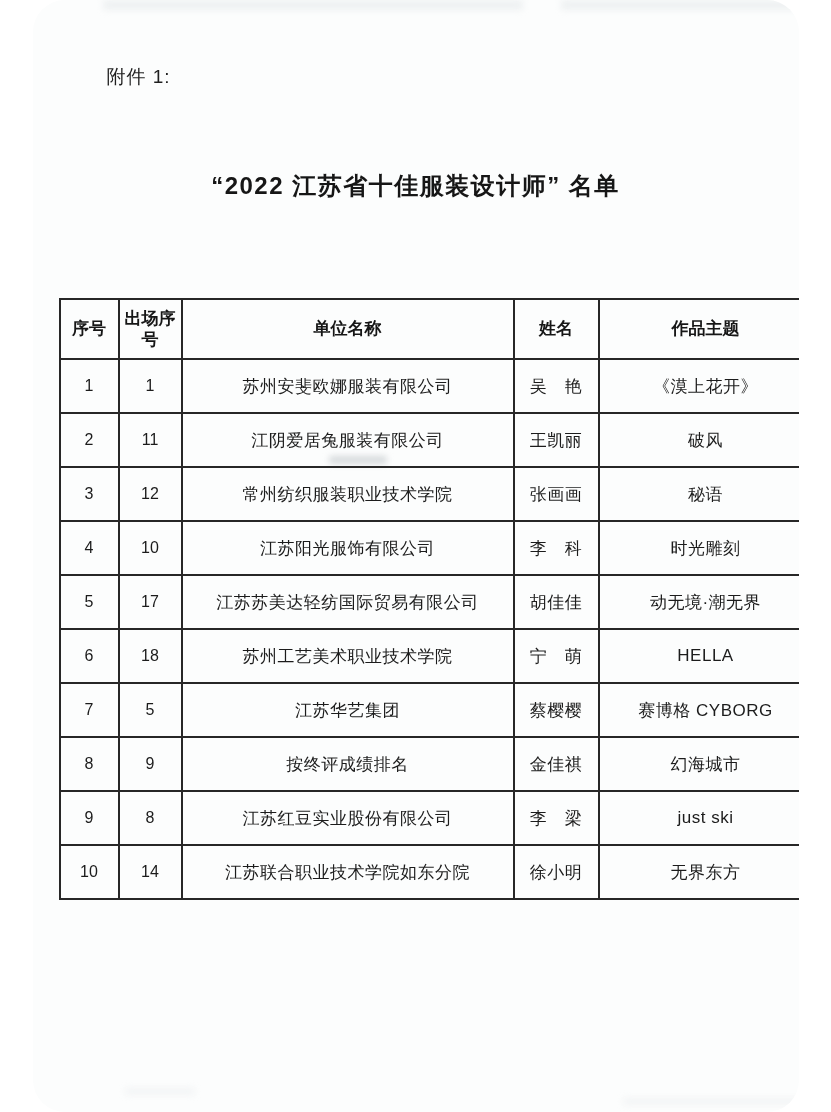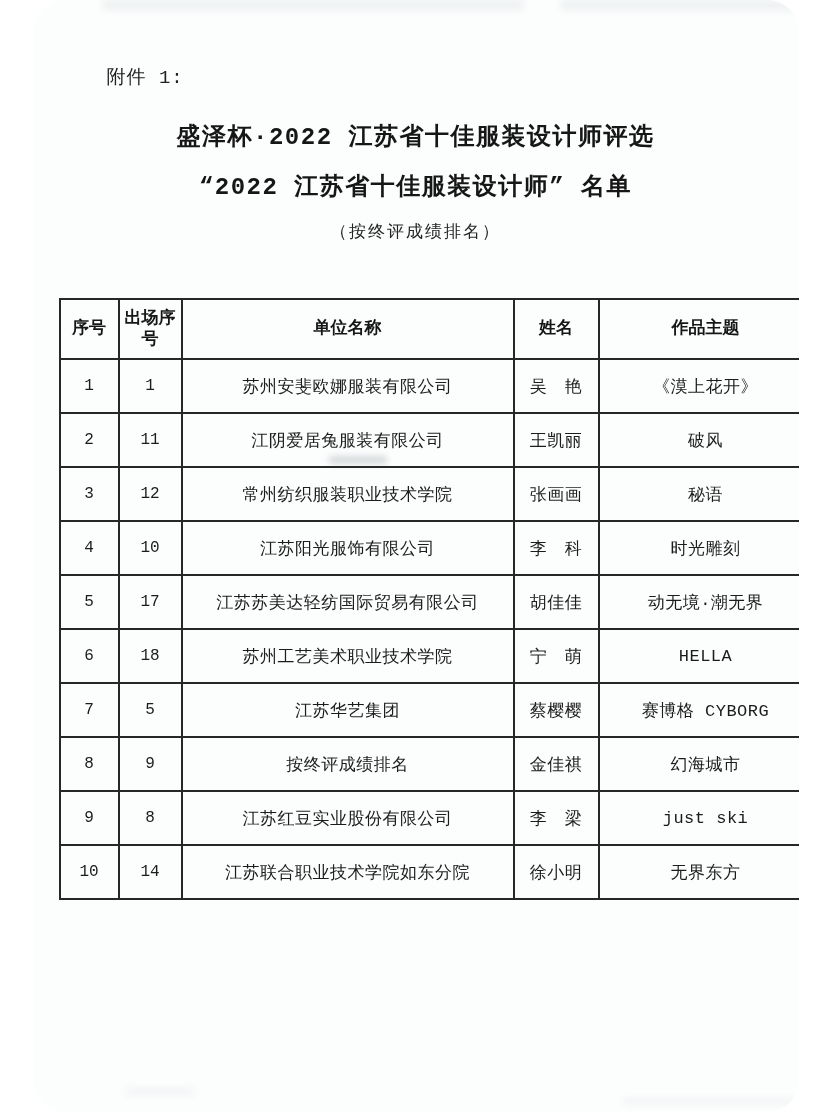--- a/index.html
+++ b/index.html
@@ -7,21 +7,21 @@
     padding: 0;
     background: #ffffff;
   }
   .page {
     position: relative;
     width: 766px;
     height: 1112px;
     margin: 0 auto;
     background: #fcfdfd;
     overflow: hidden;
-    font-family: Liberation Mono, monospace;
+    font-family: Liberation Sans, sans-serif;
     color: #1f1f1f;
     box-sizing: border-box;
     border-radius: 32px;
   }
   .attachment-label {
     position: absolute;
     top: 64px;
     left: 74px;
     font-size: 19px;
     letter-spacing: 1px;
@@ -102,25 +102,23 @@
 <div class="page">
 
   <div class="artifact artifact-top-left"></div>
   <div class="artifact artifact-top-right"></div>
   <div class="artifact artifact-mid-smudge"></div>
   <div class="artifact artifact-bottom-left"></div>
   <div class="artifact artifact-bottom-right"></div>
 
   <div class="attachment-label">附件 1:</div>
 
-  <div class="doc-title title-line1">盛泽杯·2022 江苏省十佳服装设计师评选</div>
 
   <div class="doc-title title-line2">“2022 江苏省十佳服装设计师” 名单</div>
 
-  <div class="doc-subtitle">（按终评成绩排名）</div>
 
   <table class="results">
     <colgroup>
       <col style="width:59px">
       <col style="width:63px">
       <col style="width:332px">
       <col style="width:85px">
       <col style="width:214px">
     </colgroup>
     <thead>

